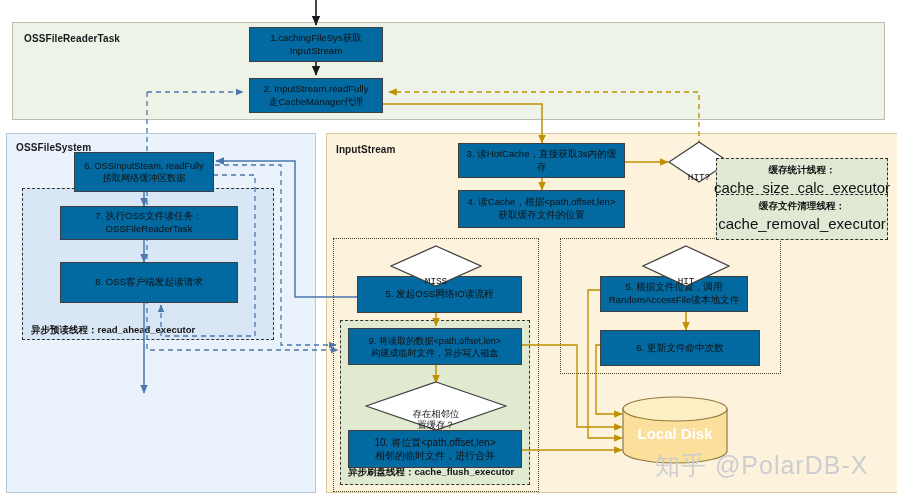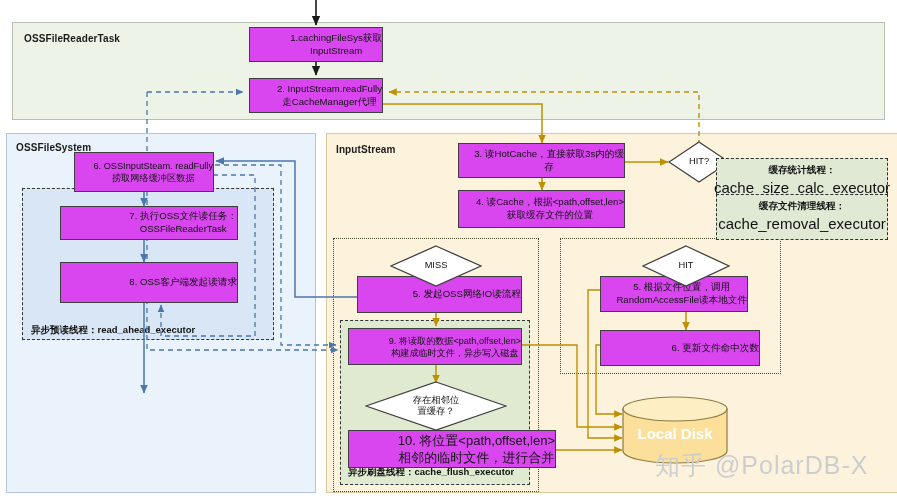--- a/index.html
+++ b/index.html
@@ -26,30 +26,30 @@
   .dash-dot-miss{border:1.5px dotted #4a4a2a;background:transparent;}
   .dash-dot-hit{border:1.5px dotted #4a4a2a;background:transparent;}
   .dash-flush{border:1.5px dashed #333;background:#dfead1;}
 
   .group-label{
     position:absolute;font-size:9.5px;font-weight:bold;color:#111;white-space:nowrap;
   }
 
   
   .node{
-    position:absolute;box-sizing:border-box;background:#d946ef;
+    position:absolute;box-sizing:border-box;background:#0369a1;
     border:1.4px solid #3f3f3f;
-    display:flex;align-items:center;justify-content:flex-end;text-align:center;
+    display:flex;align-items:center;justify-content:center;text-align:center;
     font-size:9.6px;line-height:1.32;color:#111;padding:2px 0;
   }
   .node span{display:block;}
 
   
   .diamond{
-    position:absolute;display:flex;align-items:center;justify-content:center;
+    position:absolute;display:flex;align-items:flex-end;justify-content:center;font-family:Liberation Mono, monospace;
   }
   .diamond svg{position:absolute;left:0;top:0;}
   .diamond .dlabel{
     position:relative;font-size:9.3px;color:#111;text-align:center;line-height:1.2;
     white-space:pre-line;z-index:2;
   }
 
   
   .cyl{position:absolute;}
   .cyl .cyl-label{
@@ -204,21 +204,21 @@
     </div>
   </div>
 
   <div class="node" style="left:348px;top:328px;width:174px;height:37px;font-size:9.1px;">
     <div>
       <span>9. 将读取的数据&lt;path,offset,len&gt;</span>
       <span>构建成临时文件，异步写入磁盘</span>
     </div>
   </div>
 
-  <div class="node" style="left:348px;top:430px;width:208px;height:38px;font-size:13px;">
+  <div class="node" style="left:348px;top:430px;width:174px;height:38px;font-size:10px;">
     <div>
       <span>10. 将位置&lt;path,offset,len&gt;</span>
       <span>相邻的临时文件，进行合并</span>
     </div>
   </div>
 
   <div class="node" style="left:600px;top:276px;width:148px;height:36px;">
     <div>
       <span>5. 根据文件位置，调用</span>
       <span>RandomAccessFile读本地文件</span>

